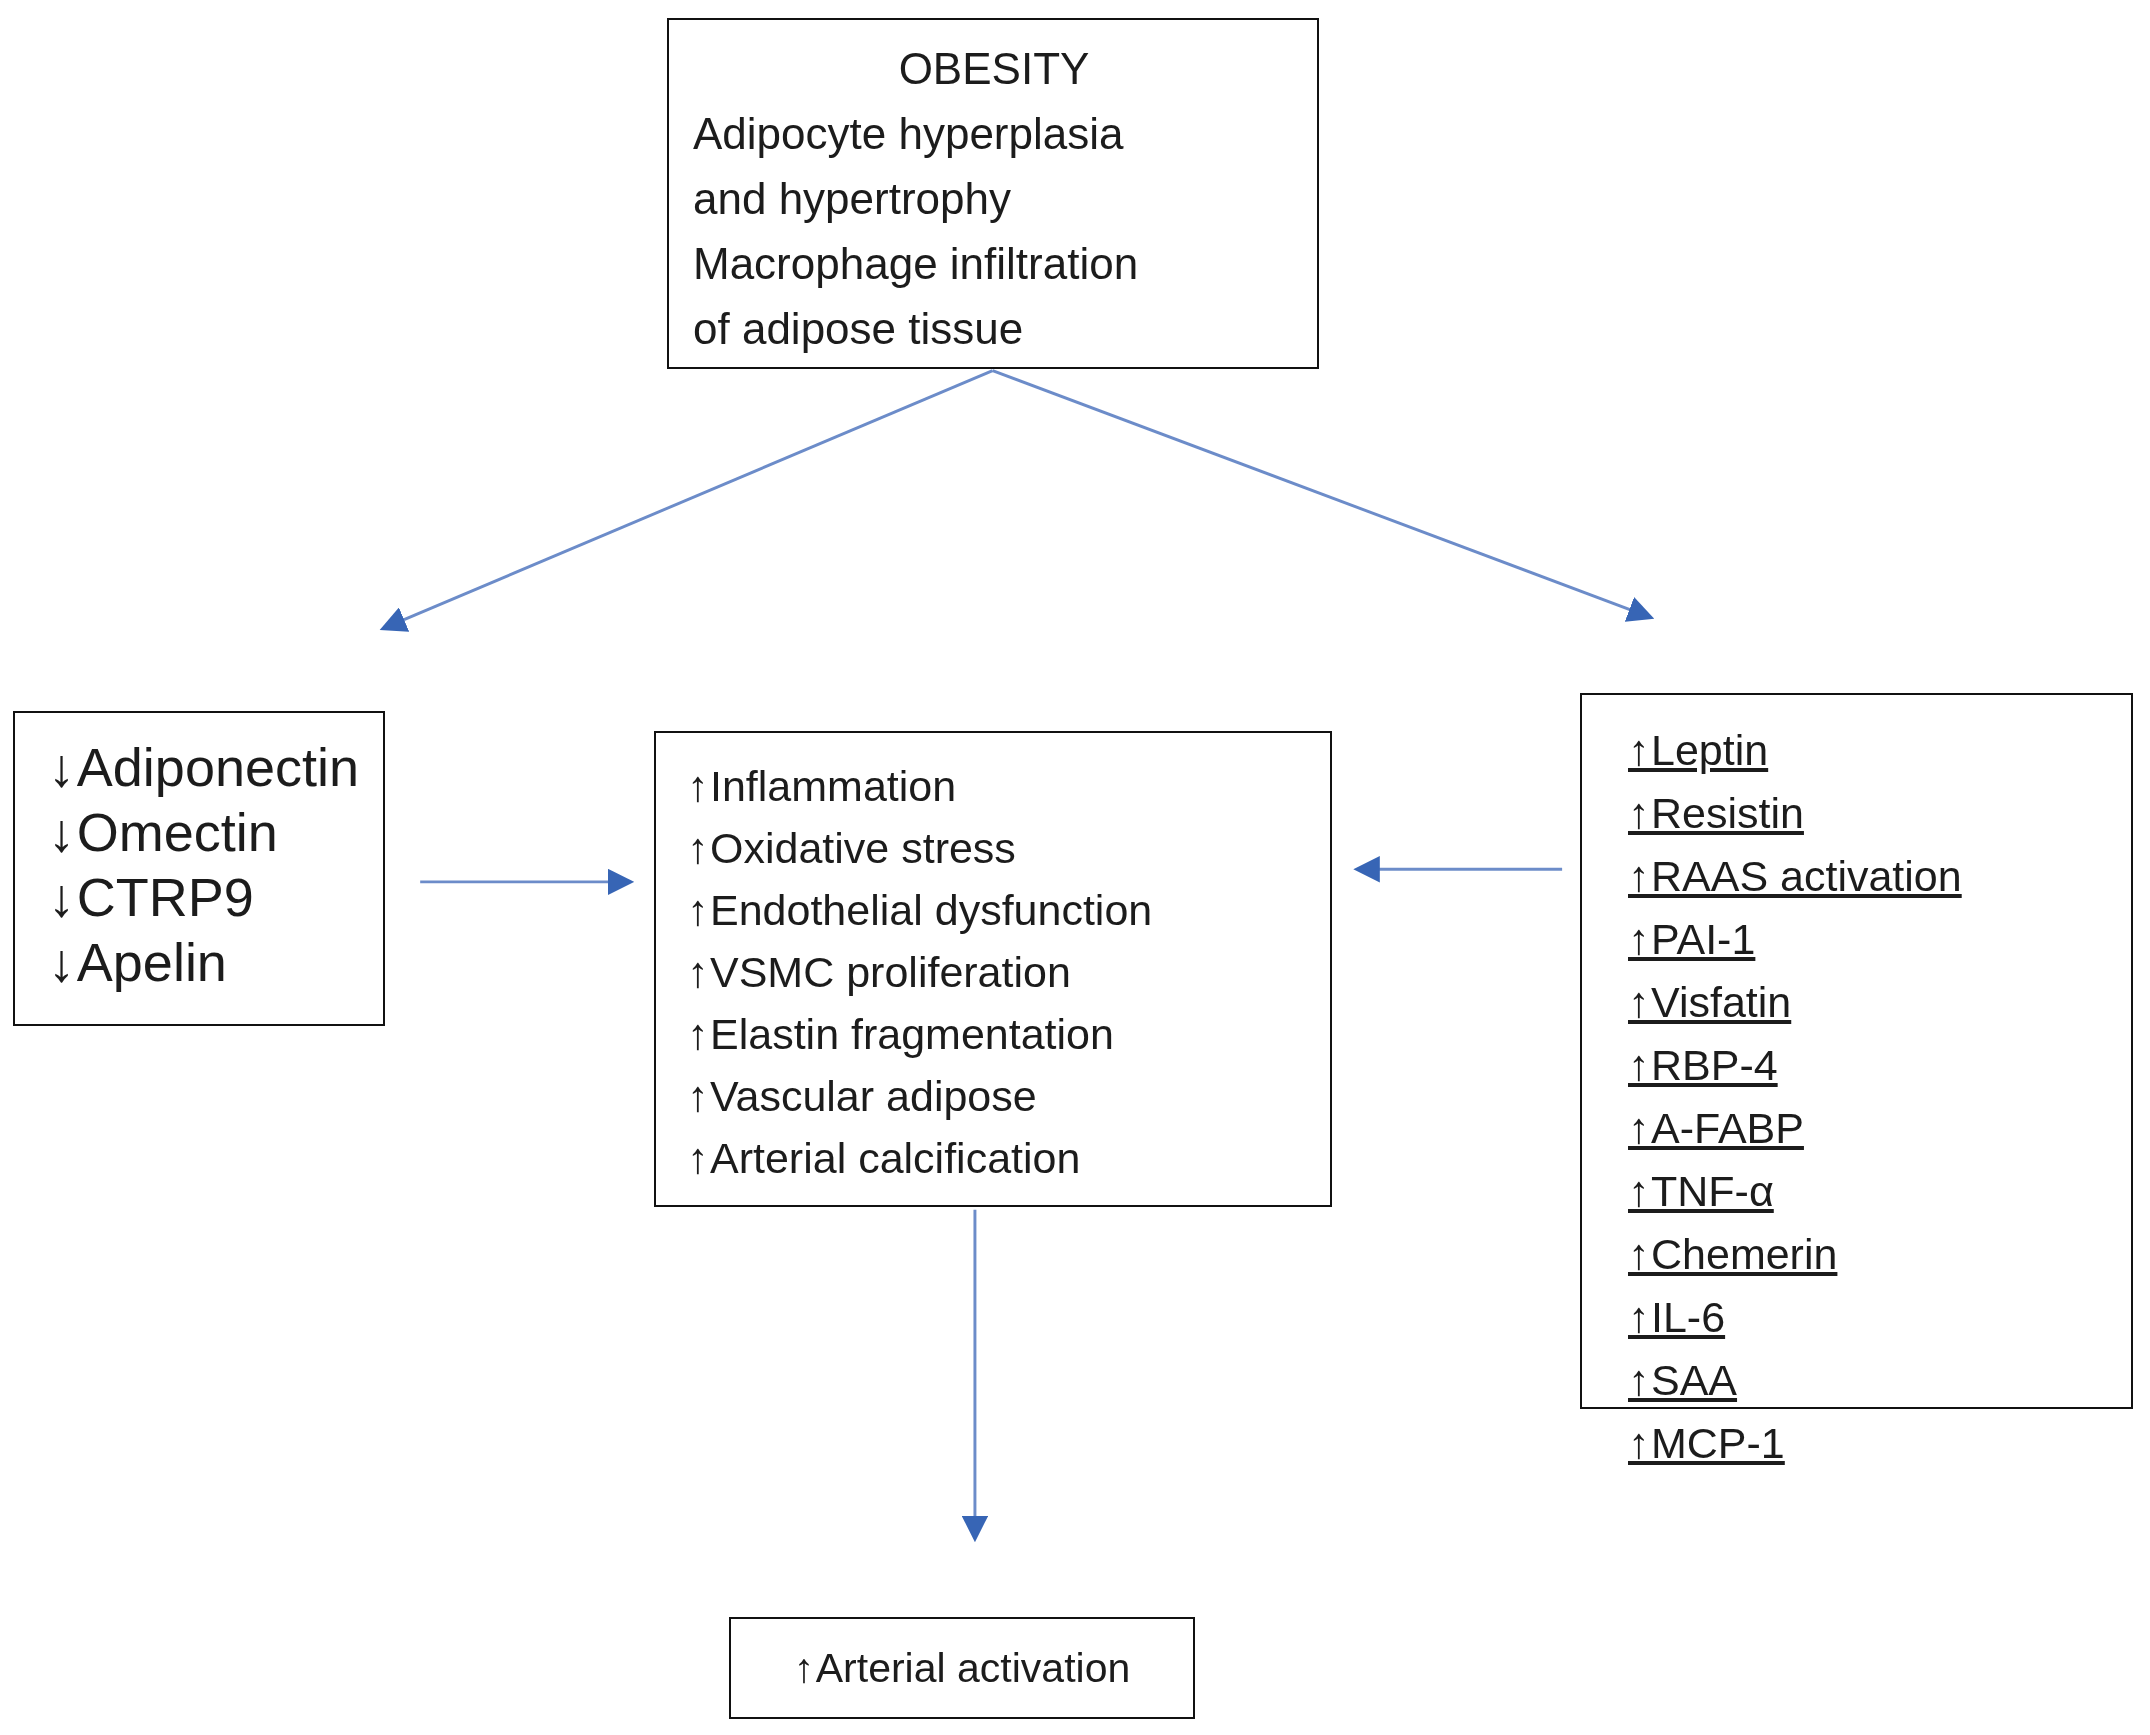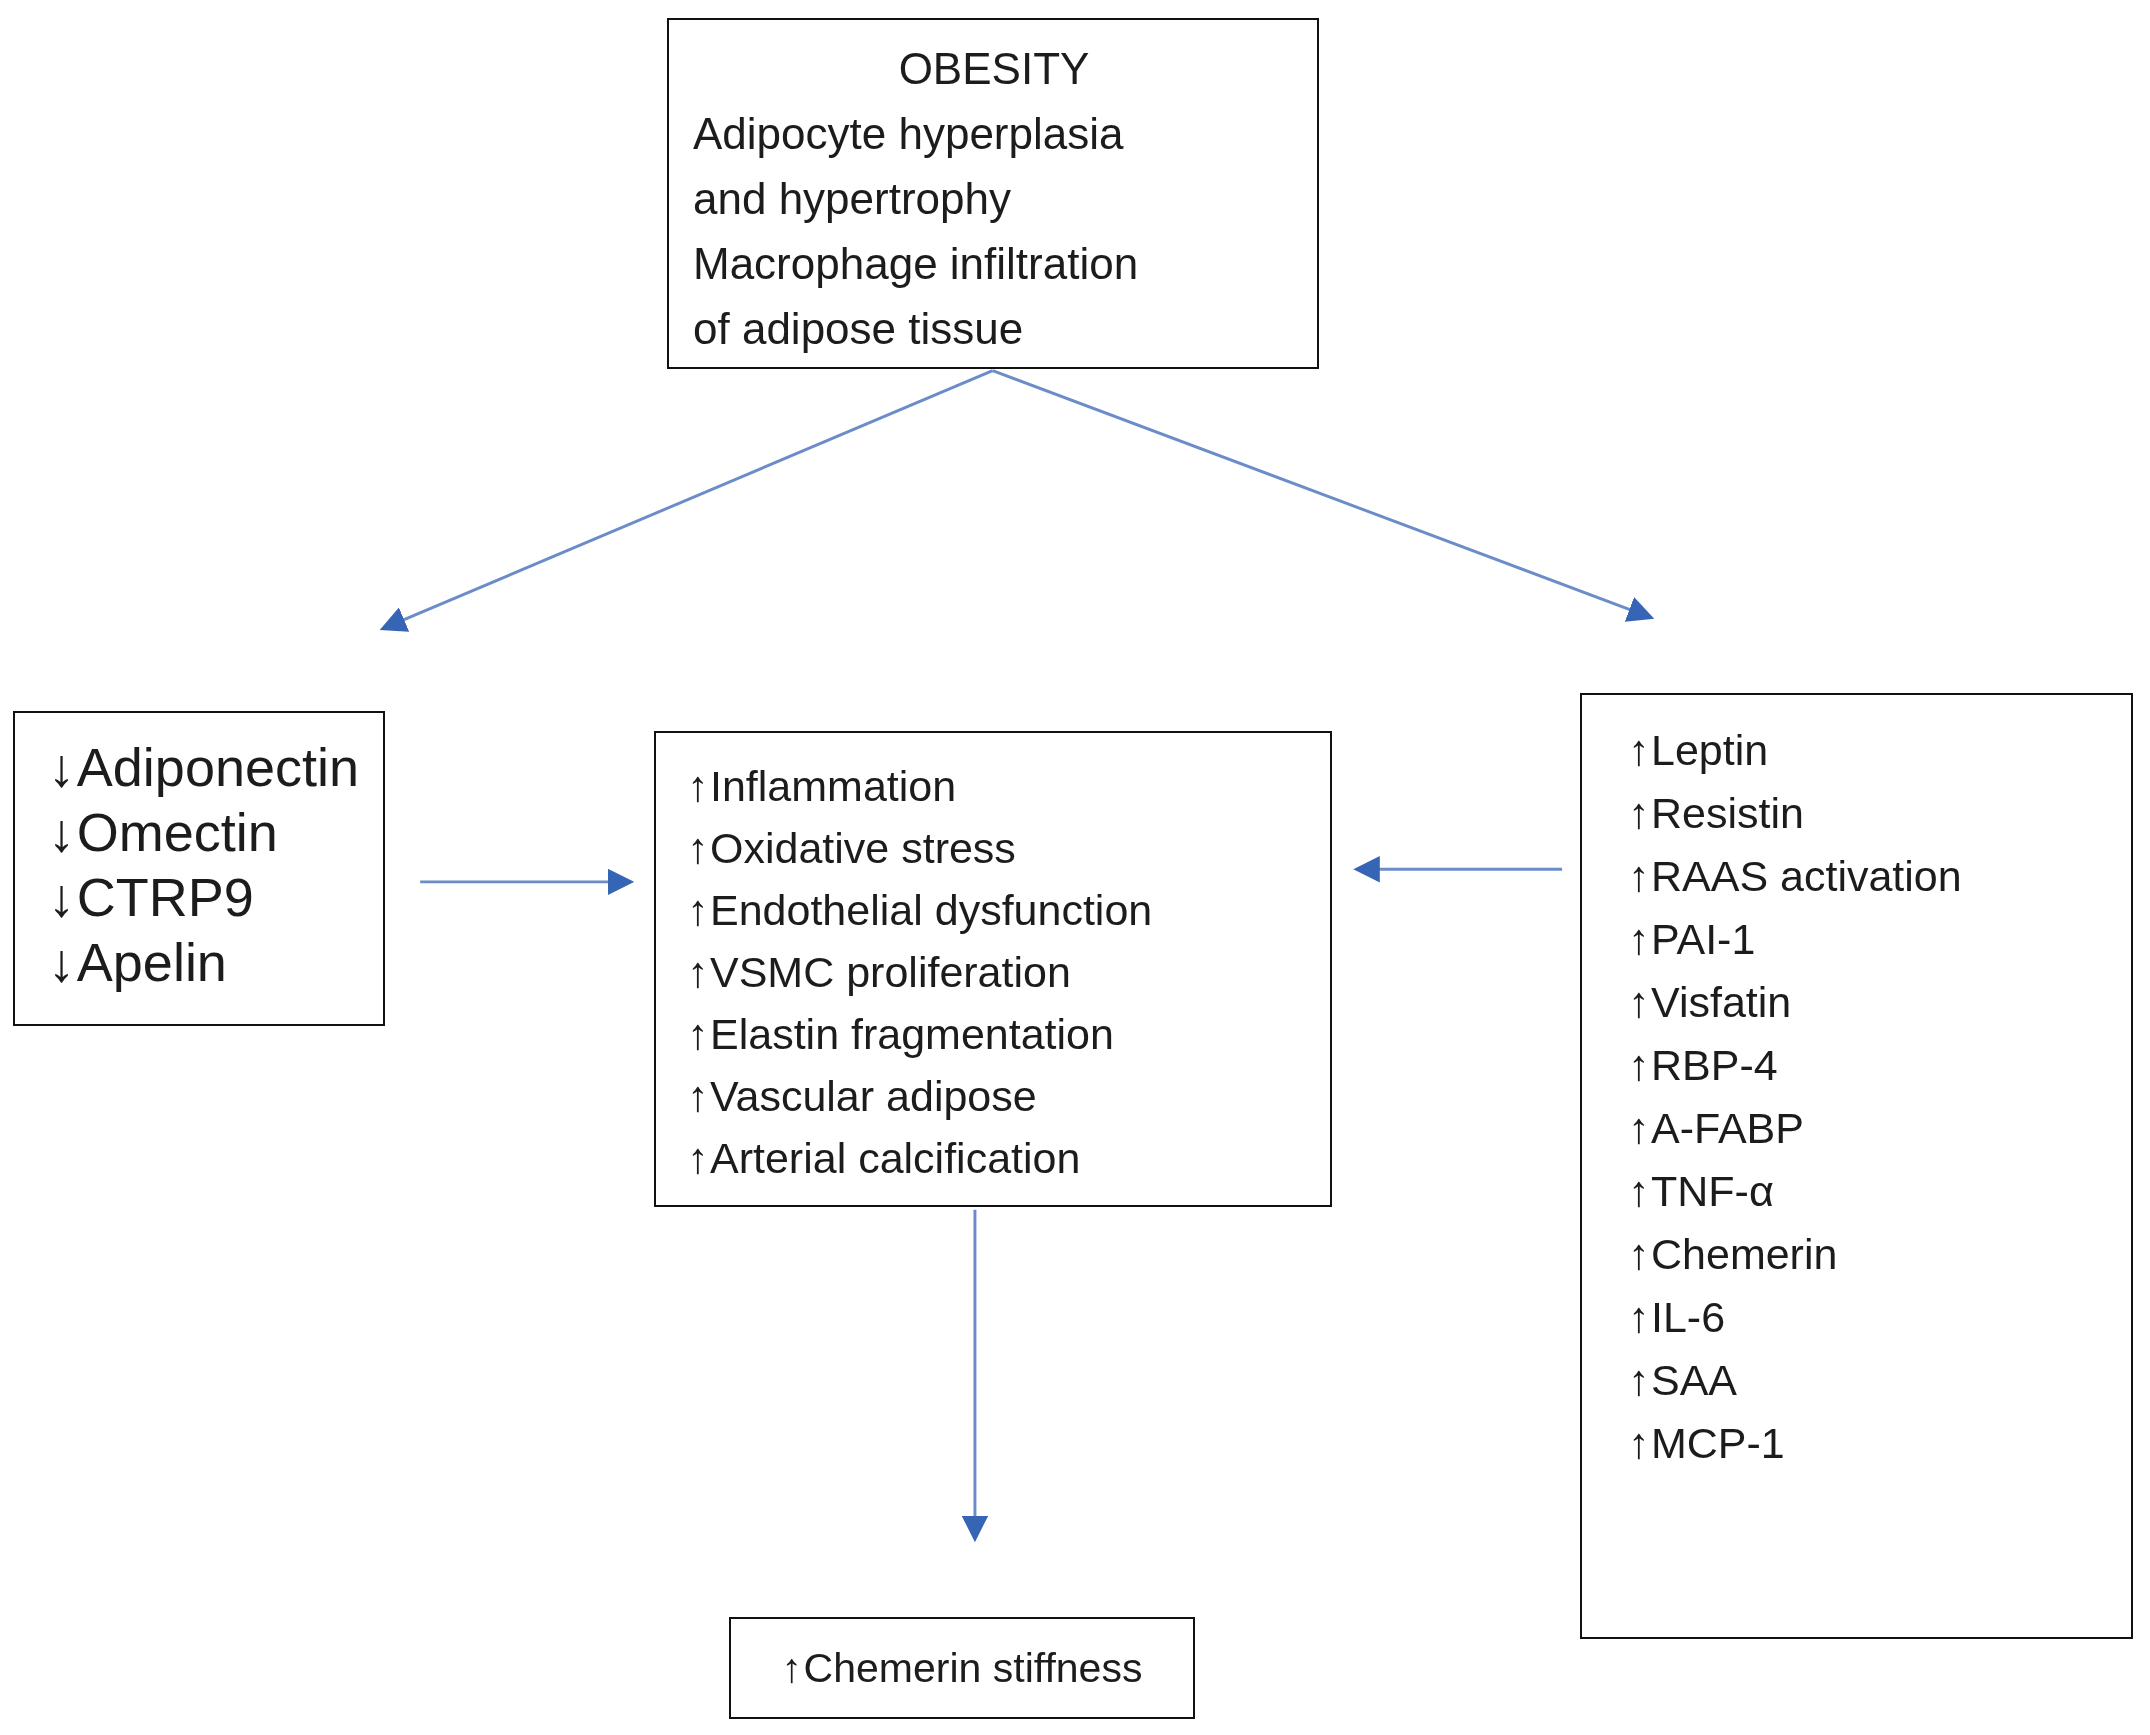--- a/index.html
+++ b/index.html
@@ -26,22 +26,22 @@
   #topBox .title{text-align:center;}
   #leftBox{
     left:13.3px;top:711px;width:372px;height:315px;
     padding:22px 7.4px 0 33px;font-size:54px;line-height:65px;
   }
   #centerBox{
     left:654px;top:731px;width:678px;height:476px;
     padding:22px 7.4px 0 31px;font-size:43px;line-height:62px;
   }
   #rightBox{
-    left:1580px;top:693px;width:553px;height:946px;
-    padding:23.6px 7.4px 0 46px;font-size:43px;line-height:63px;
+    left:1580px;top:693px;width:553px;height:716px;
+    padding:23.6px 7.4px 0 46px;font-size:43px;line-height:63px;text-decoration:underline;
   }
   #outcomeBox{
     left:729px;top:1617px;width:466px;height:102px;
     font-size:41px;display:flex;align-items:center;justify-content:center;
   }
   .item{white-space:nowrap;}
   .dir{letter-spacing:1.5px;}
   #connectors{position:absolute;left:0;top:0;width:2151px;height:1735px;pointer-events:none;}
   #connectors line{stroke:var(--accent-line);stroke-width:4;}
   #connectors marker path{fill:var(--accent-head);}
@@ -104,15 +104,15 @@
       <div class="item"><span class="dir">↑</span><span>A-FABP</span></div>
       <div class="item"><span class="dir">↑</span><span>TNF-α</span></div>
       <div class="item"><span class="dir">↑</span><span>Chemerin</span></div>
       <div class="item"><span class="dir">↑</span><span>IL-6</span></div>
       <div class="item"><span class="dir">↑</span><span>SAA</span></div>
       <div class="item"><span class="dir">↑</span><span>MCP-1</span></div>
     </div>
 </div>
 
 <div class="box" id="outcomeBox">
-  <div class="item"><span class="dir">↑</span><span>Chemerin stiffness</span></div>
+  <div class="item"><span class="dir">↑</span><span>Arterial activation</span></div>
 </div>
 
 
 </body></html>

